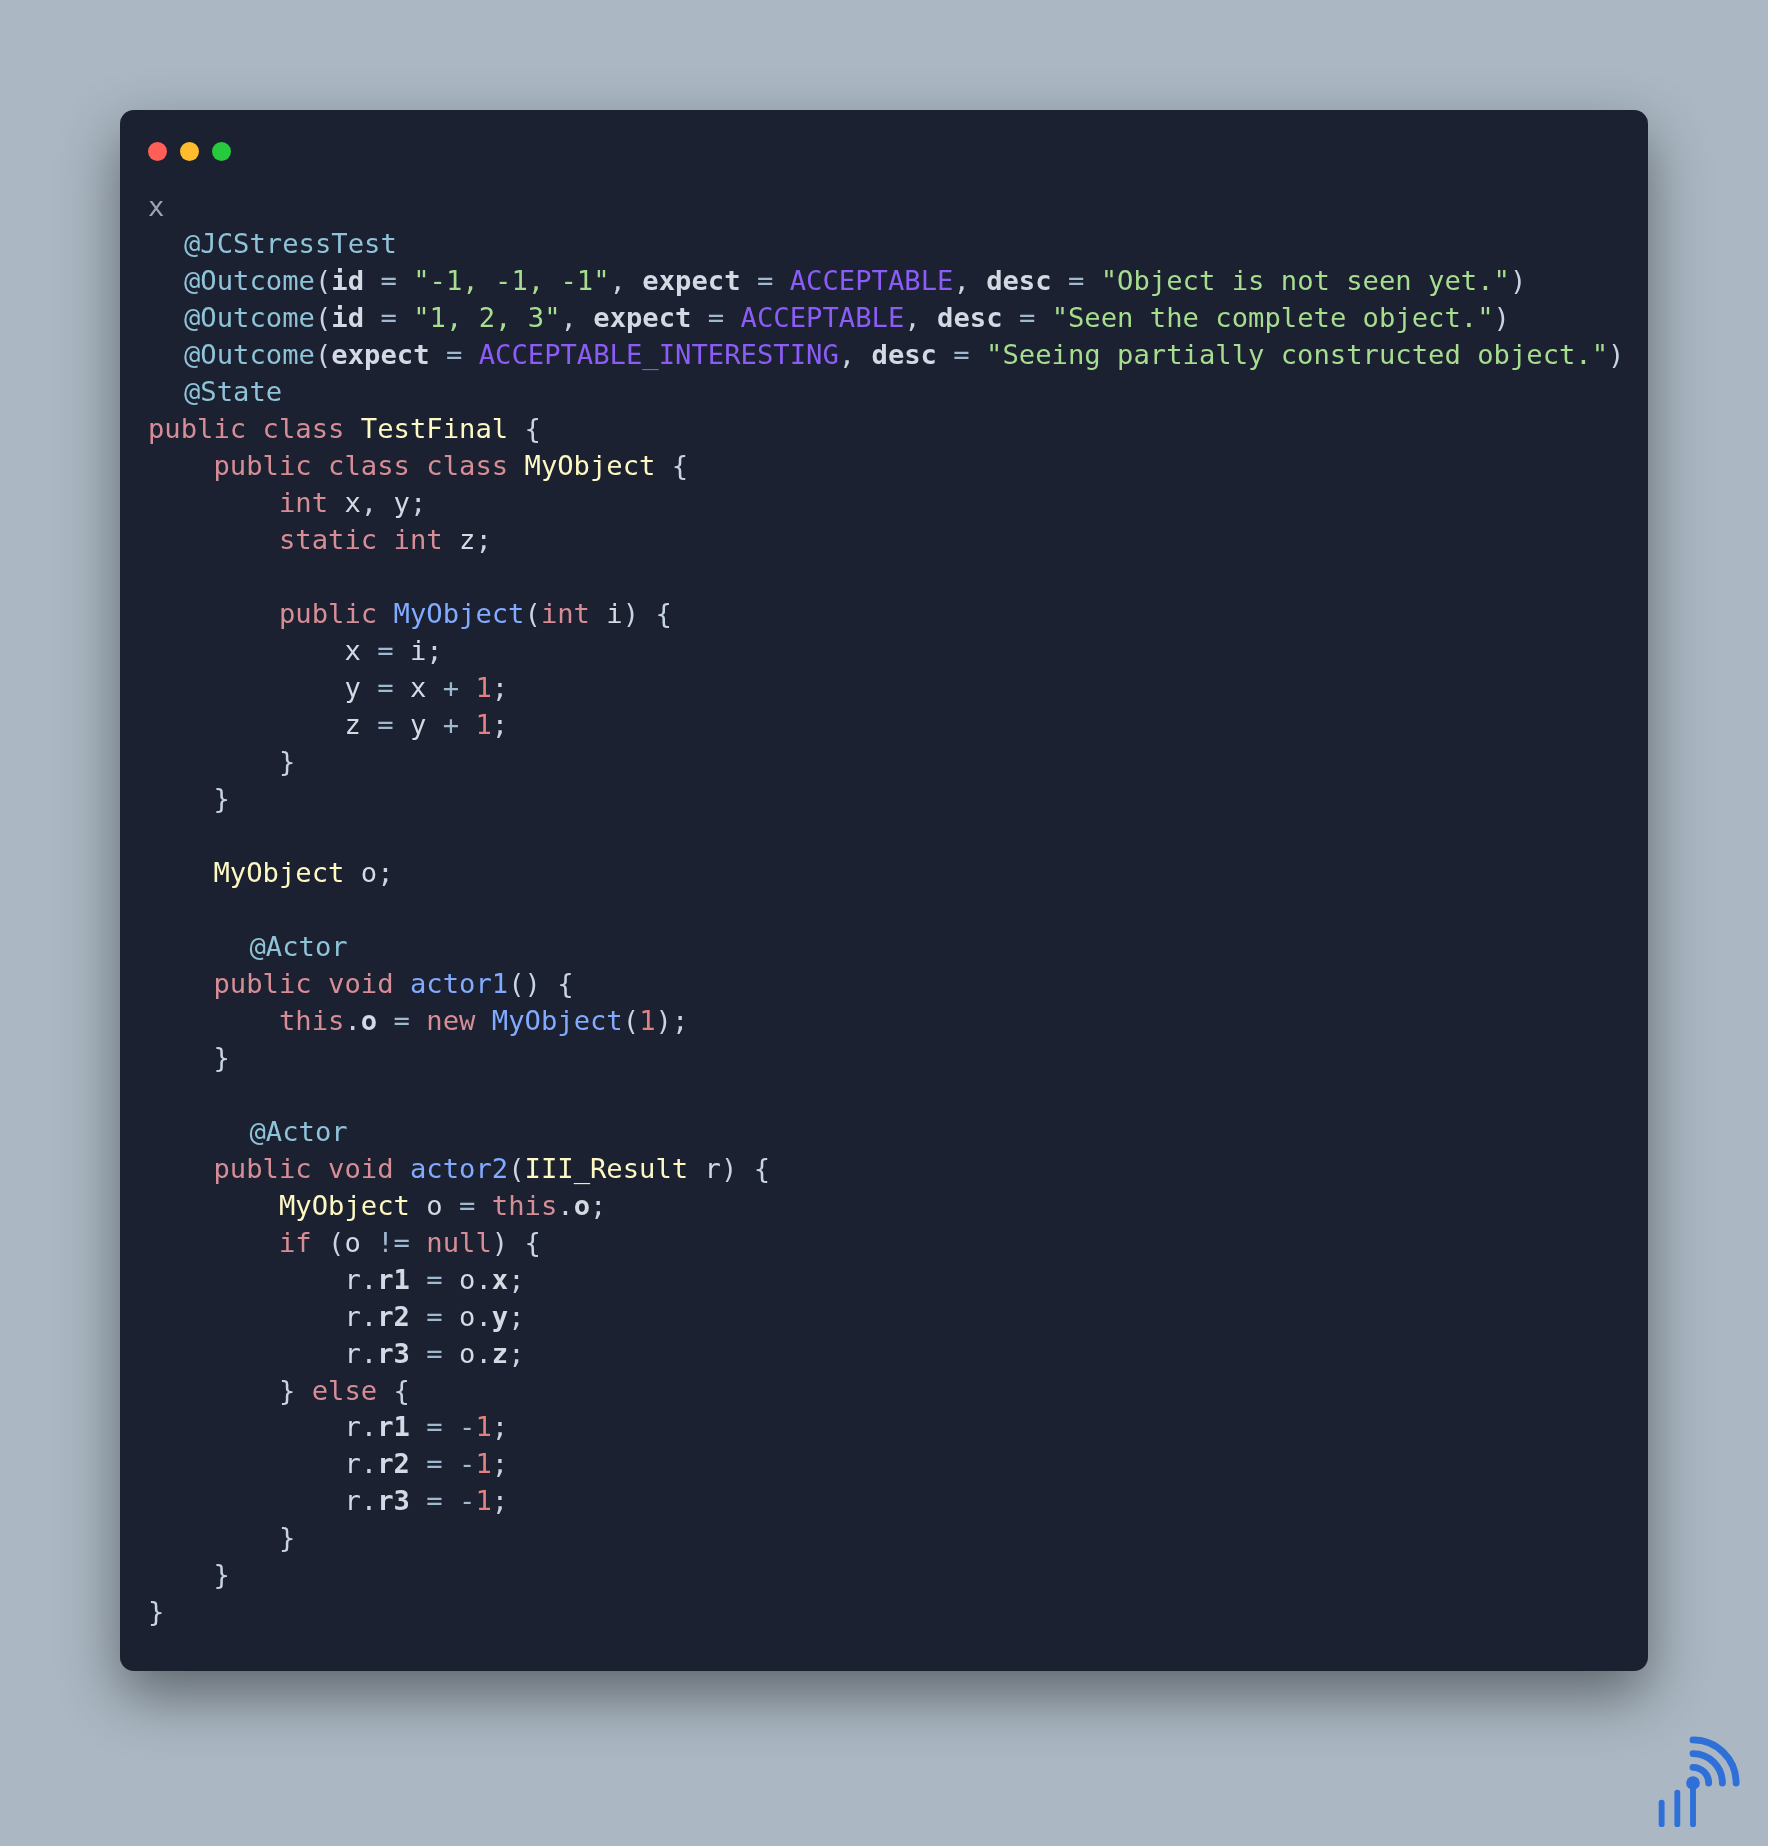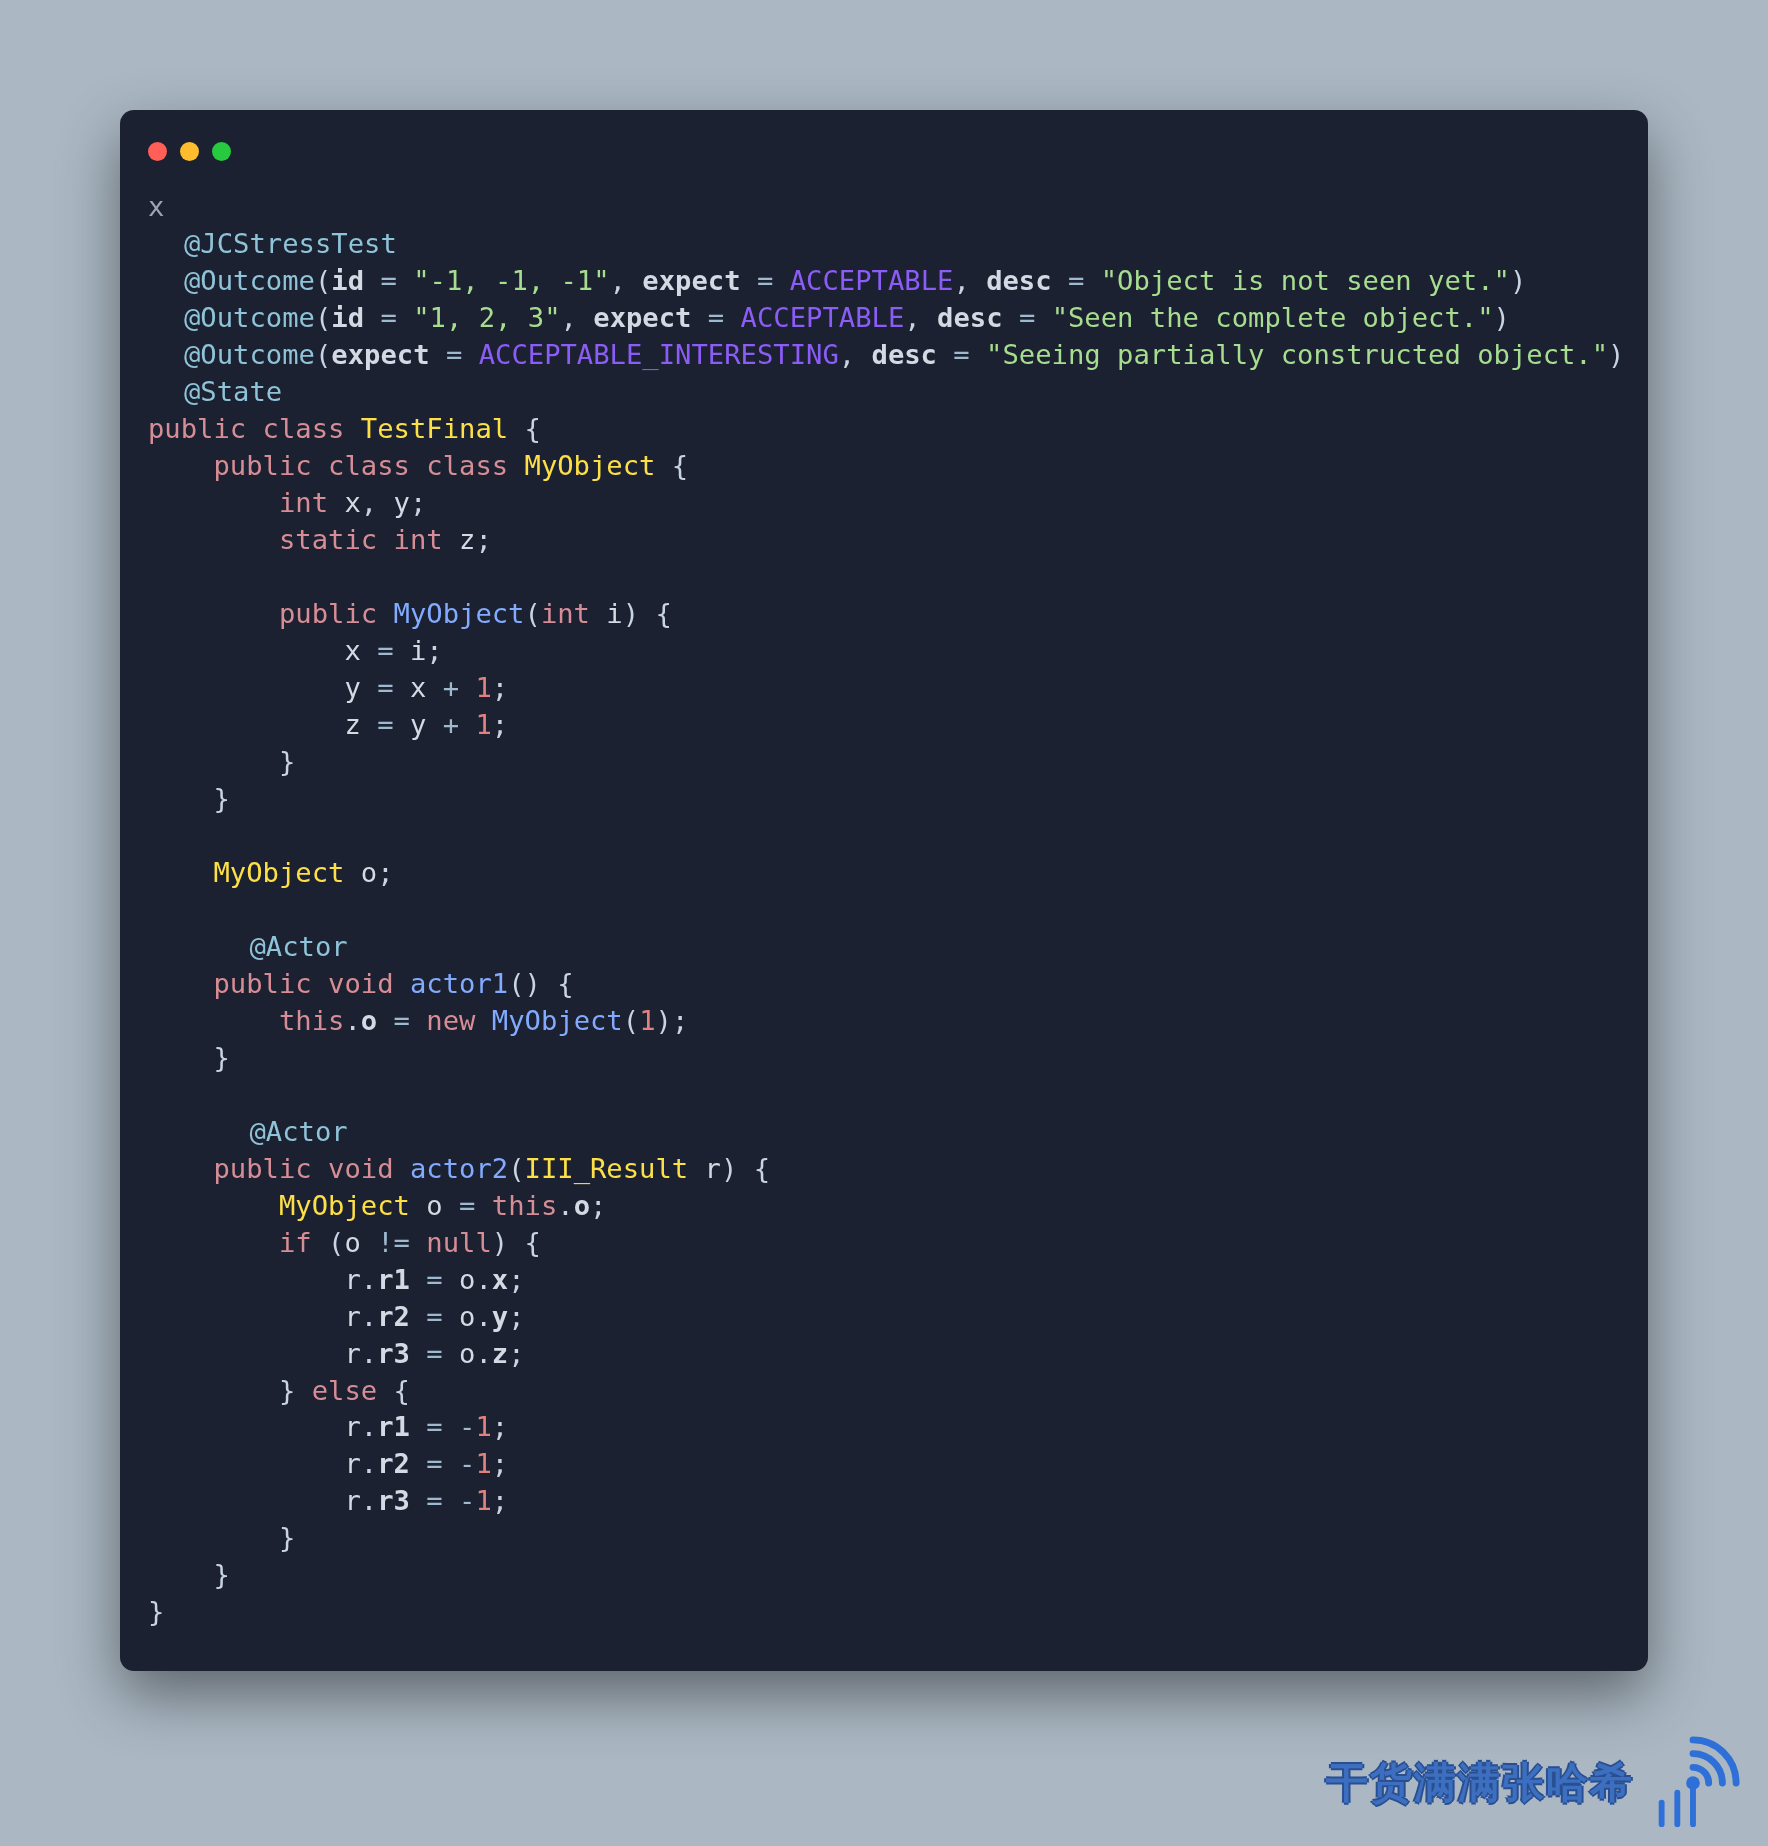--- a/index.html
+++ b/index.html
@@ -33,21 +33,21 @@
     pre.code {
       color: #c9d4e3;
       font-size: 27.2px;
       line-height: 1.36;
       white-space: pre;
       font-family: inherit;
       padding-left: 8px;
     }
     .c-anno    { color: #8fc3d8; margin-left: 36px; }
     .c-kw      { color: #d78d96; }
-    .c-type    { color: #fde047; }
+    .c-type    { color: #fef9c3; }
     .c-fn      { color: #82aaff; }
     .c-const   { color: #8b5cf6; }
     .c-str     { color: #a6dd8f; }
     .c-num     { color: #e28181; }
     .c-op      { color: #9fb9cf; }
     .c-punct   { color: #c9d4e3; }
     .c-field   { color: #d4d9e3; font-weight: bold; }
     .c-var     { color: #d4d9e3; }
     .c-thin    { color: #9aa5b6; }
     .watermark {
@@ -114,21 +114,20 @@
 <span><span>        </span><span class="c-punct">}</span><span> </span><span class="c-kw">else</span><span> </span><span class="c-punct">{</span></span>
 <span><span>            </span><span class="c-var">r</span><span class="c-punct">.</span><span class="c-field">r1</span><span> </span><span class="c-op">=</span><span> </span><span class="c-op">-</span><span class="c-num">1</span><span class="c-punct">;</span></span>
 <span><span>            </span><span class="c-var">r</span><span class="c-punct">.</span><span class="c-field">r2</span><span> </span><span class="c-op">=</span><span> </span><span class="c-op">-</span><span class="c-num">1</span><span class="c-punct">;</span></span>
 <span><span>            </span><span class="c-var">r</span><span class="c-punct">.</span><span class="c-field">r3</span><span> </span><span class="c-op">=</span><span> </span><span class="c-op">-</span><span class="c-num">1</span><span class="c-punct">;</span></span>
 <span><span>        </span><span class="c-punct">}</span></span>
 <span><span>    </span><span class="c-punct">}</span></span>
 <span><span class="c-punct">}</span></span></pre>
 </div>
 
 <div class="watermark">
-  <span class="watermark-text">干货满满张哈希</span>
   <svg class="watermark-logo" viewBox="0 0 100 100">
     <g fill="none" stroke="#2f6fd8" stroke-width="7">
       <path d="M50 6 a44 44 0 0 1 44 44" stroke-linecap="round"></path>
       <path d="M50 20 a30 30 0 0 1 30 30" stroke-linecap="round"></path>
       <path d="M50 34 a16 16 0 0 1 16 16" stroke-linecap="round"></path>
     </g>
     <g stroke="#2f6fd8" stroke-width="6" stroke-linecap="round">
       <line x1="18" y1="70" x2="18" y2="92"></line>
       <line x1="34" y1="60" x2="34" y2="92"></line>
       <line x1="50" y1="50" x2="50" y2="92"></line>

